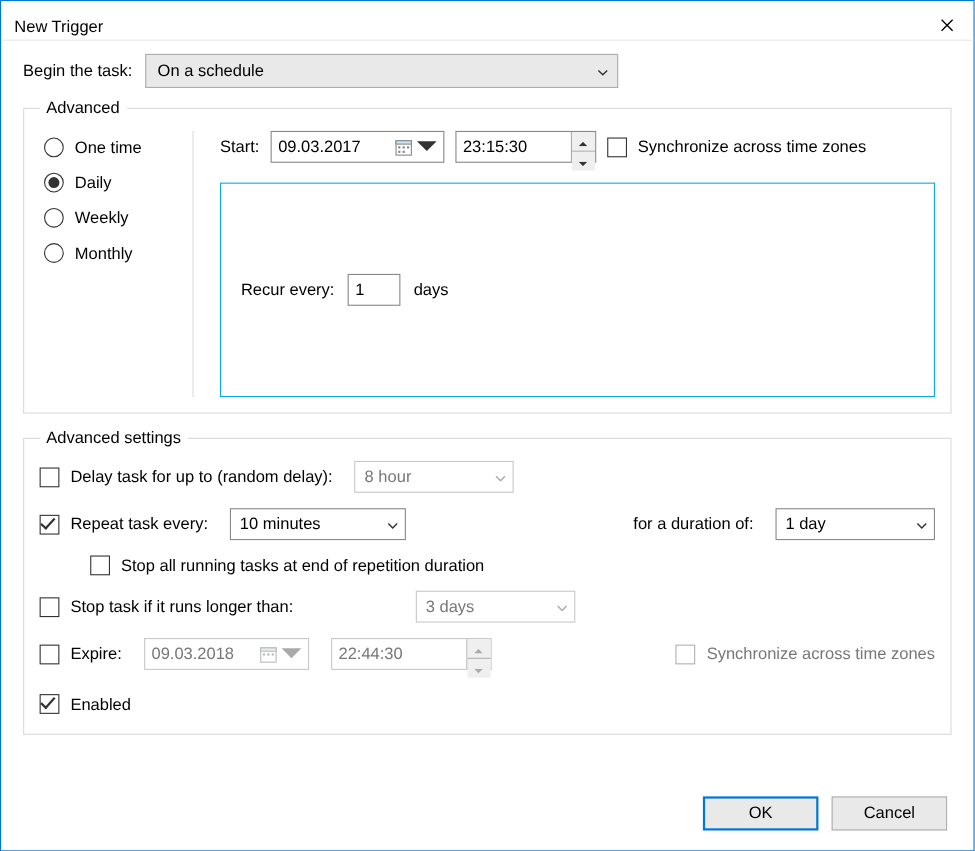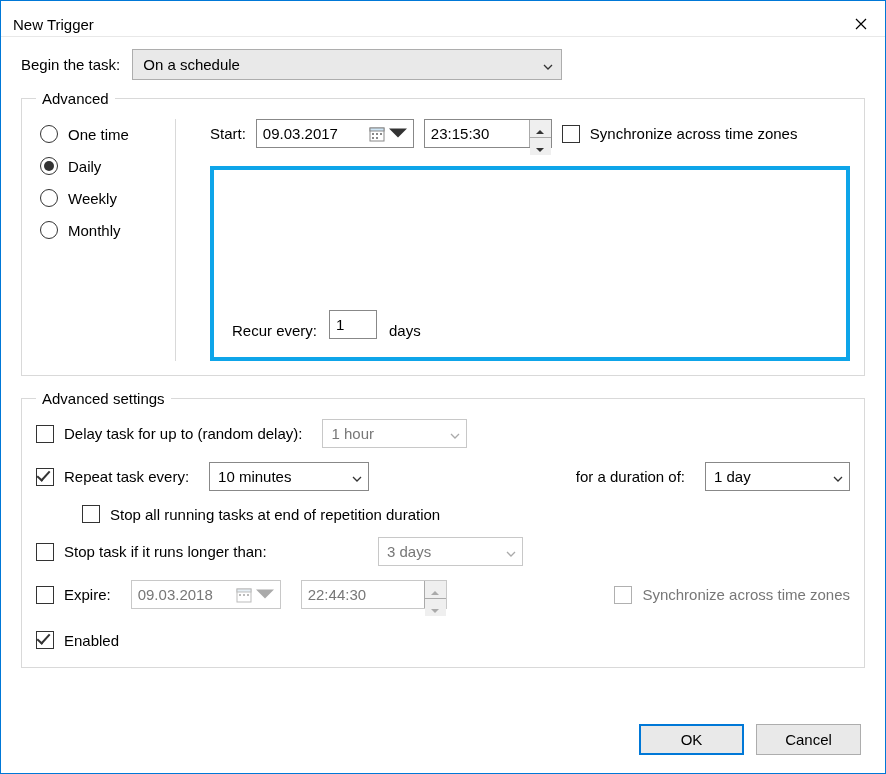--- a/index.html
+++ b/index.html
@@ -78,21 +78,21 @@
       margin: 0 0 14px 0;
       padding: 12px 14px 14px 14px;
       position: relative;
     }
     fieldset legend {
       padding: 0 6px;
       color: #000;
     }
     .settings-body {
       display: flex;
-      gap: 16px;
+      gap: 6px;
       min-height: 242px;
     }
     .radio-col {
       width: 140px;
       padding: 6px 0 0 4px;
       border-right: 1px solid #d9d9d9;
     }
     .radio-row {
       display: flex;
       align-items: center;
@@ -206,25 +206,25 @@
       width: 5px;
       height: 11px;
       border: solid #333;
       border-width: 0 2px 2px 0;
       transform: rotate(42deg);
     }
     .checkbox.disabled {
       border-color: #b0b0b0;
     }
     .recur-box {
-      border: 4px solid #0ea5e9;
+      border: 1px solid #0ea5e9;
       flex: 1;
       padding: 18px 18px;
       display: flex;
-      align-items: flex-end;
+      align-items: center;
       gap: 12px;
     }
     .small-input {
       border: 1px solid #888;
       width: 48px;
       height: 29px;
       display: flex;
       align-items: center;
       padding: 0 6px;
     }
@@ -386,21 +386,21 @@
 
     <fieldset>
       <legend>Advanced settings</legend>
 
       <div class="adv-row">
         <div class="checkbox-row">
           <span class="checkbox"></span>
           <span>Delay task for up to (random delay):</span>
         </div>
         <div class="adv-dropdown disabled">
-          <span>1 hour</span>
+          <span>8 hour</span>
           <span class="chevron-down">
             <svg viewBox="0 0 10 6">
                 <path d="M1 1 L5 5 L9 1" stroke="#aaa" stroke-width="1.3" fill="none"></path>
               </svg>
           </span>
         </div>
       </div>
 
       <div class="adv-row">
         <div class="checkbox-row">

